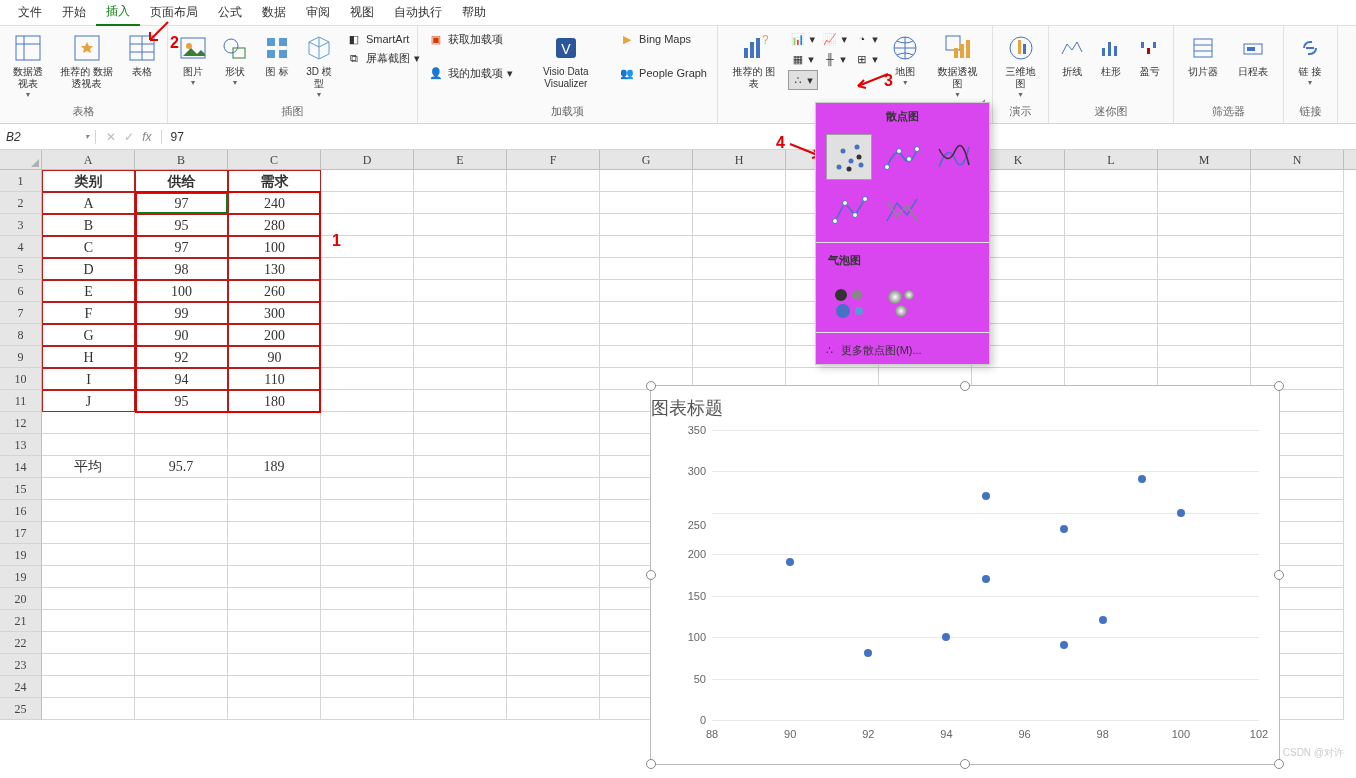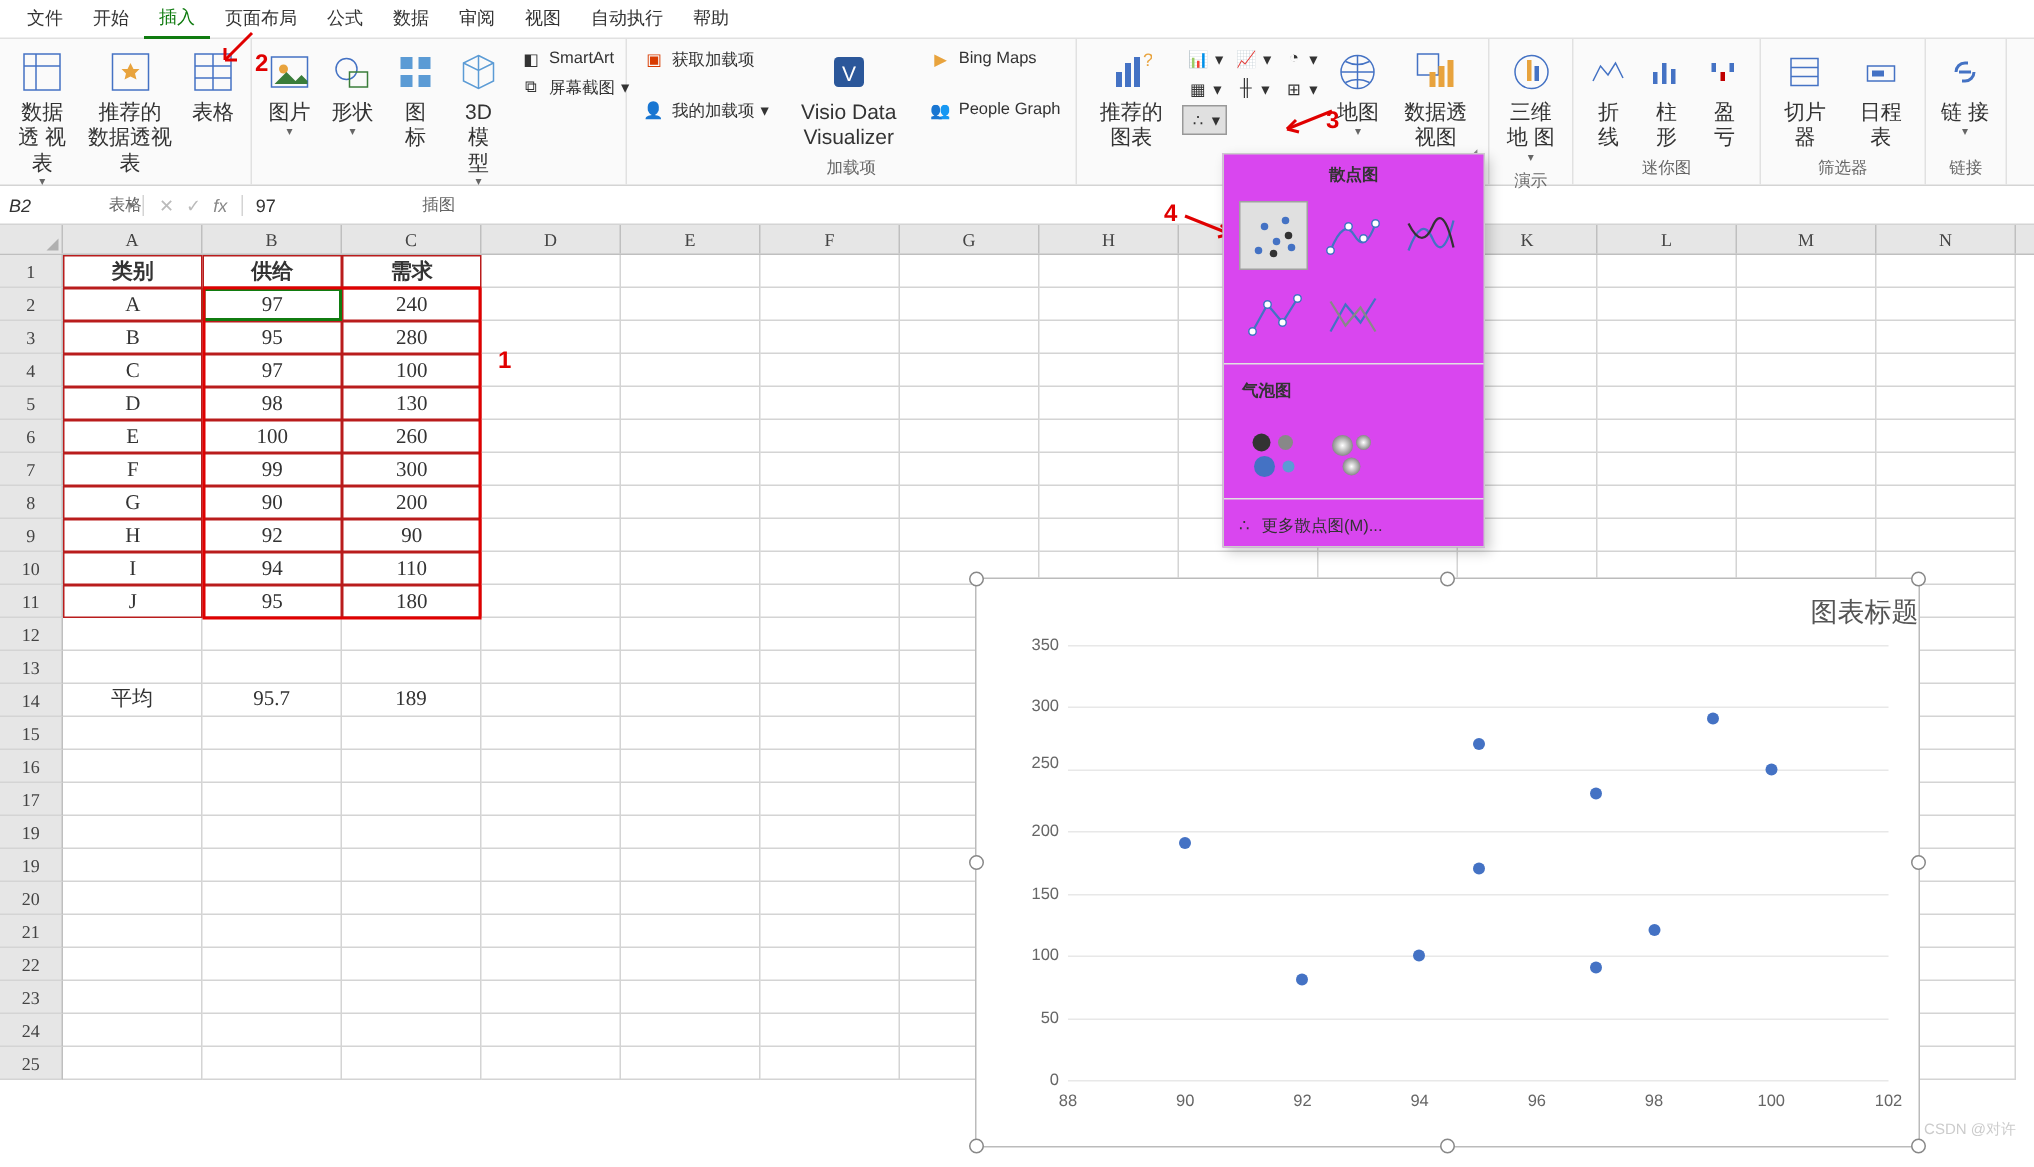--- a/index.html
+++ b/index.html
@@ -10,21 +10,21 @@
 .menubar .menu-item { padding: 4px 10px; cursor: pointer; font-size: 12px; }
 .menubar .menu-item.active { border-bottom: 2px solid #0f7b0f; color: #0f7b0f; }
 
 
 .ribbon { display: flex; height: 98px; background: #fafafa; border-bottom: 1px solid #d4d4d4; position: relative; }
 .ribbon-group { border-right: 1px solid #e1e1e1; display: flex; flex-direction: column; padding: 2px 6px; }
 .ribbon-group-content { flex: 1; display: flex; align-items: flex-start; gap: 4px; padding-top: 2px; }
 .ribbon-group-label { text-align: center; font-size: 11px; color: #666; padding: 2px 0; }
 .ribbon-btn { display: flex; flex-direction: column; align-items: center; justify-content: center; padding: 2px 4px; cursor: pointer; min-width: 38px; }
 .ribbon-btn .icon-box { width: 32px; height: 32px; display: flex; align-items: center; justify-content: center; }
-.ribbon-btn .label { font-size: 14px; text-align: center; line-height: 1.2; margin-top: 2px; }
+.ribbon-btn .label { font-size: 10px; text-align: center; line-height: 1.2; margin-top: 2px; }
 .ribbon-btn .drop { font-size: 8px; color: #666; }
 .ribbon-small-col { display: flex; flex-direction: column; gap: 1px; }
 .ribbon-small { display: flex; align-items: center; gap: 4px; padding: 1px 4px; cursor: pointer; font-size: 11px; white-space: nowrap; }
 .ribbon-small .small-icon { width: 16px; height: 16px; display: inline-flex; align-items: center; justify-content: center; }
 .launcher { position: absolute; bottom: 14px; right: 2px; width: 12px; height: 12px; font-size: 9px; color: #888; cursor: pointer; }
 
 
 .formula-bar { display: flex; align-items: center; height: 26px; border-bottom: 1px solid #d4d4d4; }
 .name-box { width: 96px; border-right: 1px solid #d4d4d4; padding: 0 6px; display: flex; align-items: center; justify-content: space-between; font-size: 12px; font-style: italic; }
 .name-box .drop { font-size: 8px; color: #888; }
@@ -54,21 +54,21 @@
 .chart-dropdown .section-label { font-size: 11px; font-weight: bold; padding: 6px 10px; text-align: center; }
 .chart-dropdown .chart-row { display: flex; gap: 6px; padding: 4px 10px; }
 .chart-dropdown .chart-opt { width: 46px; height: 46px; border: 1px solid transparent; display: flex; align-items: center; justify-content: center; cursor: pointer; }
 .chart-dropdown .chart-opt.hover { background: #e0e0e0; border: 1px solid #a0a0a0; }
 .chart-dropdown hr { border: none; border-top: 1px solid #e1e1e1; margin: 4px 0; }
 .chart-dropdown .more { display: flex; align-items: center; gap: 8px; padding: 6px 10px; font-size: 11px; cursor: pointer; }
 
 
 .chart-container { position: absolute; left: 650px; top: 385px; width: 630px; height: 380px; border: 1px solid #bbb; background: #fff; }
 .chart-handle { position: absolute; width: 10px; height: 10px; background: #fff; border: 1px solid #888; border-radius: 50%; }
-.chart-title { text-align: right; font-size: 18px; color: #555; padding: 10px 0; font-family: SimSun, serif; }
+.chart-title { text-align: left; font-size: 18px; color: #555; padding: 10px 0; font-family: SimSun, serif; }
 .chart-plot { position: relative; margin: 0 20px 0 60px; height: 290px; border-left: 1px solid transparent; }
 .chart-gridline { position: absolute; left: 0; right: 0; border-top: 1px solid #e8e8e8; }
 .chart-ylabel { position: absolute; left: -42px; font-size: 11px; color: #666; transform: translateY(-50%); text-align: right; width: 36px; }
 .chart-xlabel { position: absolute; bottom: -20px; font-size: 11px; color: #666; transform: translateX(-50%); }
 .chart-point { position: absolute; width: 8px; height: 8px; background: #4472c4; border-radius: 50%; transform: translate(-50%, 50%); }
 
 .watermark { position: absolute; right: 12px; bottom: 18px; font-size: 10px; color: #ccc; }
 </style>
 </head>
 <body>
@@ -939,21 +939,21 @@
       <div class="chart-ylabel" style="top: 290px;">0</div>
       <div class="chart-gridline" style="top: 248.571px;"></div>
       <div class="chart-ylabel" style="top: 248.571px;">50</div>
       <div class="chart-gridline" style="top: 207.143px;"></div>
       <div class="chart-ylabel" style="top: 207.143px;">100</div>
       <div class="chart-gridline" style="top: 165.714px;"></div>
       <div class="chart-ylabel" style="top: 165.714px;">150</div>
       <div class="chart-gridline" style="top: 124.286px;"></div>
       <div class="chart-ylabel" style="top: 124.286px;">200</div>
       <div class="chart-gridline" style="top: 82.8571px;"></div>
-      <div class="chart-ylabel" style="top: 79px;">250</div>
+      <div class="chart-ylabel" style="top: 95px;">250</div>
       <div class="chart-gridline" style="top: 41.4286px;"></div>
       <div class="chart-ylabel" style="top: 41.4286px;">300</div>
       <div class="chart-gridline" style="top: 0px;"></div>
       <div class="chart-ylabel" style="top: 0px;">350</div>
       <div class="chart-xlabel" style="left: 0px;">88</div>
       <div class="chart-xlabel" style="left: 78.1429px;">90</div>
       <div class="chart-xlabel" style="left: 156.286px;">92</div>
       <div class="chart-xlabel" style="left: 234.429px;">94</div>
       <div class="chart-xlabel" style="left: 312.571px;">96</div>
       <div class="chart-xlabel" style="left: 390.714px;">98</div>

